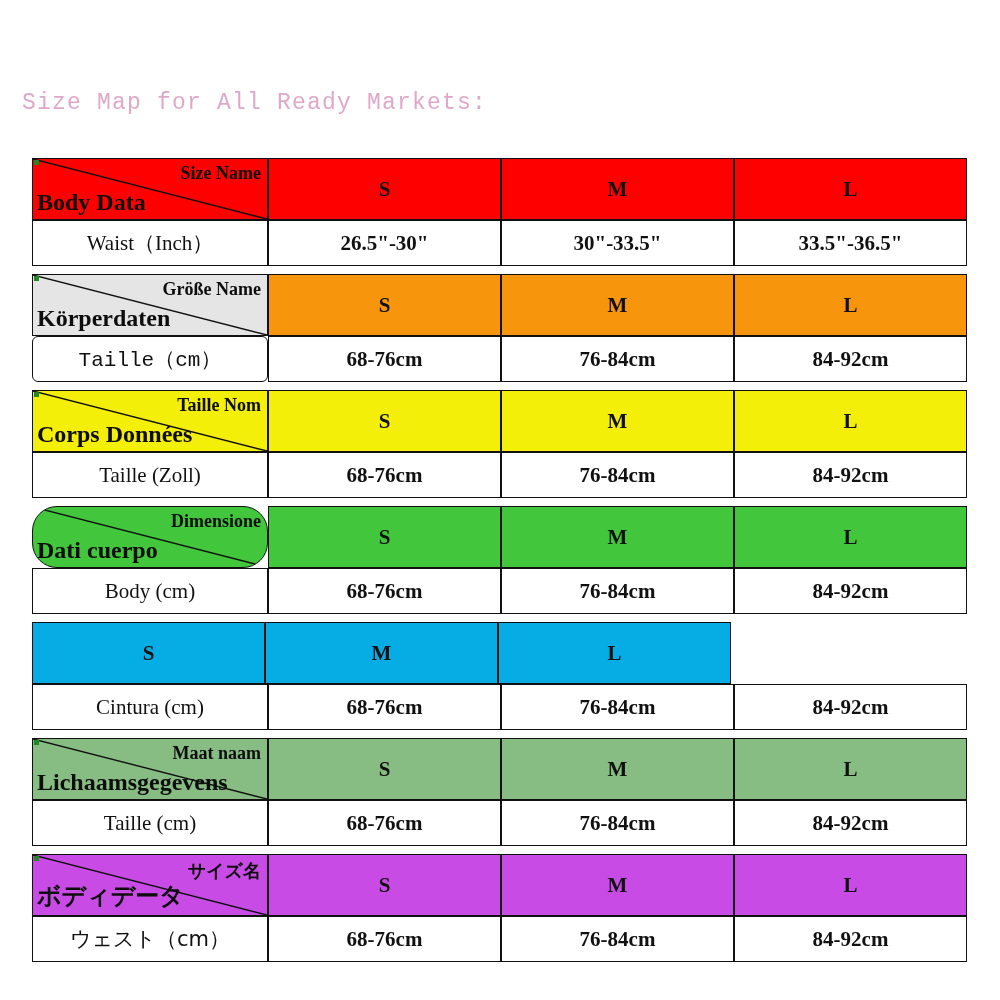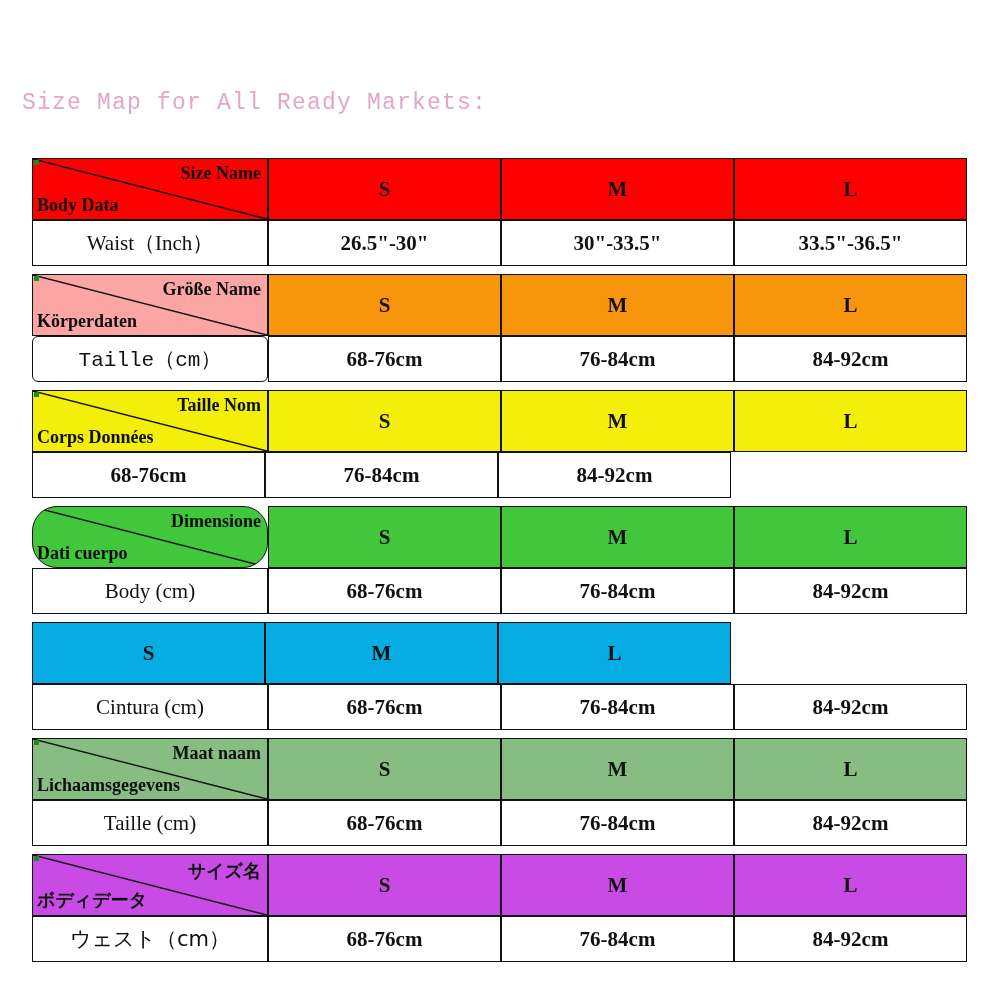--- a/index.html
+++ b/index.html
@@ -84,21 +84,21 @@
     font-size: 18px;
     color: #0d0d0d;
     z-index: 2;
     white-space: nowrap;
   }
   .diag-cell .lbl-bot {
     position: absolute;
     left: 4px;
     bottom: 3px;
     font-weight: bold;
-    font-size: 18px;
+    font-size: 24px;
     color: #0d0d0d;
     z-index: 2;
     white-space: nowrap;
   }
   .hdr-size {
     font-weight: bold;
     font-size: 21px;
     color: #111111;
   }
 
@@ -146,21 +146,21 @@
         </div>
         <div class="row data-row">
           <div class="cell col-label measure-label ">Waist（Inch）</div>
           <div class="cell col-size measure-value">26.5"-30"</div>
           <div class="cell col-size measure-value">30"-33.5"</div>
           <div class="cell col-size measure-value">33.5"-36.5"</div>
         </div>
       </div>
       <div class="section">
         <div class="row hdr-row">
-          <div class="cell col-label diag-cell" style="background: #fca5a5;">
+          <div class="cell col-label diag-cell" style="background: #e5e5e5;">
             <svg class="diag-svg" viewBox="0 0 236 62" preserveAspectRatio="none">
               <line x1="0" y1="0" x2="236" y2="62" stroke="#111111" stroke-width="1.4" vector-effect="non-scaling-stroke"></line>
             </svg>
             <span class="corner-dot"></span>
             <span class="lbl-top">Größe Name</span>
             <span class="lbl-bot">Körperdaten</span>
           </div>
           <div class="cell col-size hdr-size" style="background: rgb(247, 149, 13);">S</div>
           <div class="cell col-size hdr-size" style="background: rgb(247, 149, 13);">M</div>
           <div class="cell col-size hdr-size" style="background: rgb(247, 149, 13);">L</div>
@@ -180,20 +180,21 @@
             </svg>
             <span class="corner-dot"></span>
             <span class="lbl-top">Taille Nom</span>
             <span class="lbl-bot">Corps Données</span>
           </div>
           <div class="cell col-size hdr-size" style="background: rgb(244, 239, 8);">S</div>
           <div class="cell col-size hdr-size" style="background: rgb(244, 239, 8);">M</div>
           <div class="cell col-size hdr-size" style="background: rgb(244, 239, 8);">L</div>
         </div>
         <div class="row data-row">
+          <div class="cell col-label measure-label ">Taille (Zoll)</div>
           <div class="cell col-size measure-value">68-76cm</div>
           <div class="cell col-size measure-value">76-84cm</div>
           <div class="cell col-size measure-value">84-92cm</div>
         </div>
       </div>
       <div class="section">
         <div class="row hdr-row">
           <div class="cell col-label diag-cell" style="background: rgb(65, 198, 60); border-radius: 25px;">
             <svg class="diag-svg" viewBox="0 0 236 62" preserveAspectRatio="none">
               <line x1="0" y1="0" x2="236" y2="62" stroke="#111111" stroke-width="1.4" vector-effect="non-scaling-stroke"></line>

